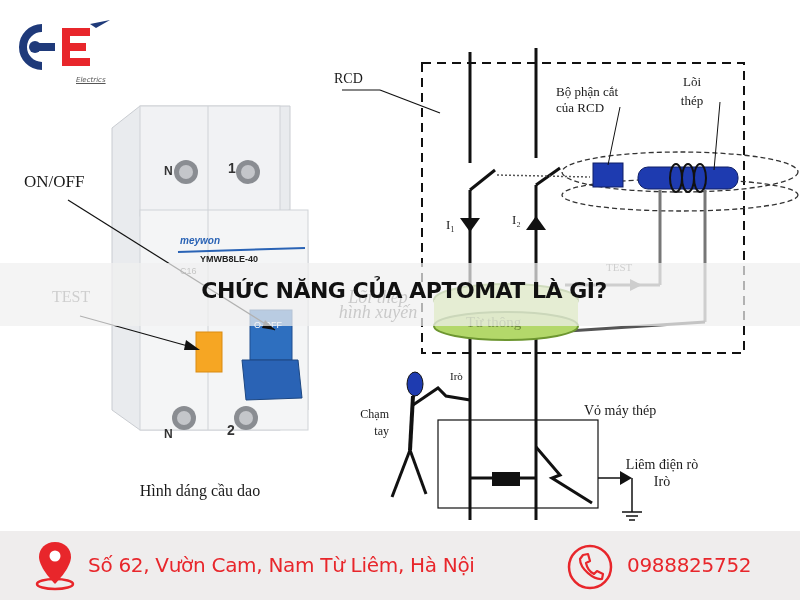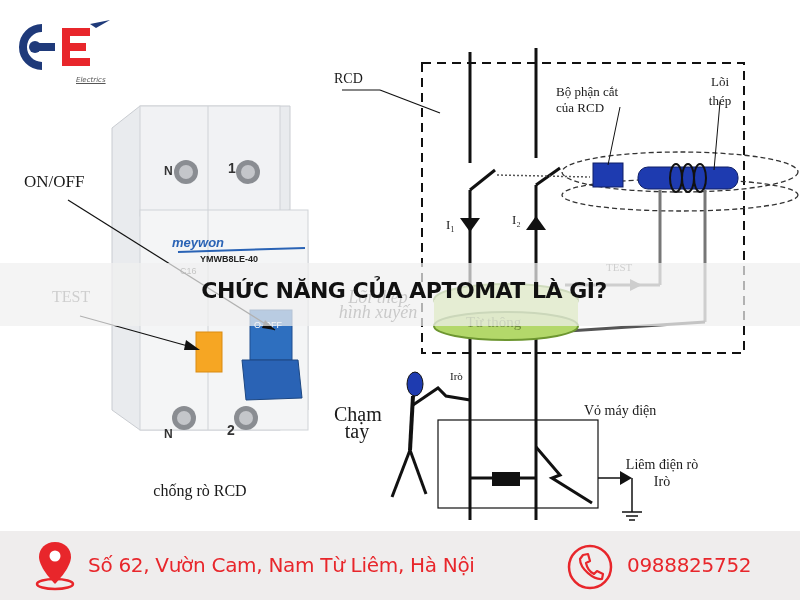--- a/index.html
+++ b/index.html
@@ -40,38 +40,38 @@
       <circle cx="84" cy="318" r="7" fill="#c4c6ca"></circle>
     <circle cx="146" cy="318" r="12" fill="#8a8d92"></circle>
       <circle cx="146" cy="318" r="7" fill="#c4c6ca"></circle>
     <line x1="78" y1="152" x2="205" y2="148" stroke="#2a63b5" stroke-width="2"></line>
     <rect x="96" y="232" width="26" height="40" fill="#f6a623" stroke="#d98b12"></rect>
     <rect x="150" y="210" width="42" height="50" fill="#2e6fbf" stroke="#1f4f90"></rect>
     <path d="M142 260 L198 260 L202 298 L146 300 Z" fill="#2a63b5" stroke="#1d4782"></path>
   </svg>
   <span class="abs" style="left:64px;top:64px;font-size:12px;font-weight:bold;color:#333;">N</span>
   <span class="abs" style="left:128px;top:60px;font-size:14px;font-weight:bold;color:#333;">1</span>
-  <span class="abs" style="left:72px;top:135px;font-size:13px;font-style:italic;font-weight:bold;color:#2a63b5;">meywon</span>
+  <span class="abs" style="left:80px;top:135px;font-size:10px;font-style:italic;font-weight:bold;color:#2a63b5;">meywon</span>
   <span class="abs" style="left:80px;top:154px;font-size:9px;font-weight:bold;color:#222;margin-left:20px;">YMWB8LE-40</span>
   <span class="abs" style="left:80px;top:166px;font-size:9px;color:#555;">C16</span>
   <span class="abs" style="left:154px;top:220px;font-size:9px;color:#fff;">O-OFF</span>
   <span class="abs" style="left:64px;top:327px;font-size:12px;font-weight:bold;color:#333;">N</span>
   <span class="abs" style="left:127px;top:322px;font-size:14px;font-weight:bold;color:#333;">2</span>
 </div>
 
 <svg class="abs" style="left:0;top:0;" width="800" height="600">
   <line x1="68" y1="200" x2="275" y2="330" stroke="#111" stroke-width="1.2"></line>
   <polygon points="275,330 265,320 262,328" fill="#111"></polygon>
   <line x1="80" y1="316" x2="195" y2="348" stroke="#111" stroke-width="1.2"></line>
   <polygon points="200,350 186,340 184,350" fill="#111"></polygon>
 </svg>
 <span class="abs serif" style="left:24px;top:172px;font-size:17px;">ON/OFF</span>
 <span class="abs serif" style="left:52px;top:288px;font-size:16px;color:#777;">TEST</span>
 <div class="abs serif" style="left:100px;top:480px;width:200px;text-align:center;font-size:16px;line-height:21px;">
-  <div>chống rò RCD</div>
+  <div>Hình dáng cầu dao</div>
 </div>
 
 <svg class="abs" style="left:0;top:0;" width="800" height="600">
   <rect x="422" y="63" width="322" height="290" fill="none" stroke="#111" stroke-width="2" stroke-dasharray="9,6"></rect>
   <line x1="342" y1="90" x2="380" y2="90" stroke="#111" stroke-width="1.2"></line>
   <line x1="380" y1="90" x2="440" y2="113" stroke="#111" stroke-width="1.2"></line>
   <line x1="470" y1="52" x2="470" y2="163" stroke="#111" stroke-width="3"></line>
   <line x1="536" y1="48" x2="536" y2="158" stroke="#111" stroke-width="3"></line>
   <line x1="470" y1="190" x2="495" y2="170" stroke="#111" stroke-width="3"></line>
   <line x1="536" y1="185" x2="560" y2="168" stroke="#111" stroke-width="3"></line>
@@ -112,38 +112,38 @@
   <line x1="410" y1="450" x2="392" y2="497" stroke="#111" stroke-width="3"></line>
   <line x1="410" y1="450" x2="426" y2="494" stroke="#111" stroke-width="3"></line>
   <polyline points="413,405 438,388 446,396 470,400" fill="none" stroke="#111" stroke-width="3"></polyline>
 </svg>
 
 <span class="abs serif" style="left:334px;top:71px;font-size:14px;">RCD</span>
 <div class="abs serif" style="left:556px;top:84px;width:110px;text-align:left;font-size:13px;line-height:16px;">
   <div>Bộ phận cắt</div>
   <div>của RCD</div>
 </div>
-<div class="abs serif" style="left:700px;top:72px;width:40px;text-align:center;font-size:13px;line-height:19px;">
+<div class="abs serif" style="left:672px;top:72px;width:40px;text-align:center;font-size:13px;line-height:19px;">
   <div>Lõi</div>
   <div>thép</div>
 </div>
 <span class="abs serif" style="left:446px;top:217px;font-size:13px;">I₁</span>
 <span class="abs serif" style="left:512px;top:212px;font-size:13px;text-align:center;">I₂</span>
 <span class="abs serif" style="left:606px;top:261px;font-size:11px;color:#777;">TEST</span>
 <div class="abs serif" style="left:336px;top:290px;width:84px;text-align:center;font-size:18px;line-height:15px;color:#666;font-style:italic;">
   <div>Lõi thép</div>
   <div>hình xuyến</div>
 </div>
 <span class="abs serif" style="left:466px;top:314px;font-size:15px;color:#6d8a3a;">Từ thông</span>
 <span class="abs serif" style="left:450px;top:370px;font-size:11px;">Irò</span>
-<div class="abs serif" style="left:334px;top:406px;width:46px;text-align:center;font-size:20px;line-height:17px;">
+<div class="abs serif" style="left:343px;top:406px;width:46px;text-align:right;font-size:12px;line-height:17px;">
   <div>Chạm</div>
   <div>tay</div>
 </div>
-<span class="abs serif" style="left:584px;top:403px;font-size:14px;">Vỏ máy điện</span>
+<span class="abs serif" style="left:584px;top:403px;font-size:14px;">Vỏ máy thép</span>
 <span class="abs serif" style="left:512px;top:487px;font-size:14px;margin-top:48px;">Chạm vỏ</span>
 <div class="abs serif" style="left:612px;top:456px;width:100px;text-align:center;font-size:14px;line-height:17px;">
   <div>Liêm điện rò</div>
   <div>Irò</div>
 </div>
 
 <div class="title-band"></div>
 <div class="title">CHỨC NĂNG CỦA APTOMAT LÀ GÌ?</div>
 
 <div class="footer"></div>

